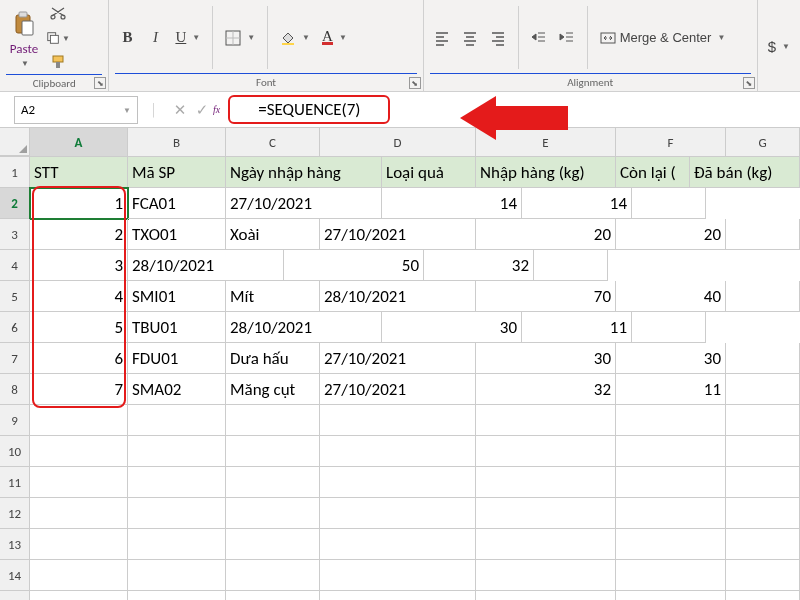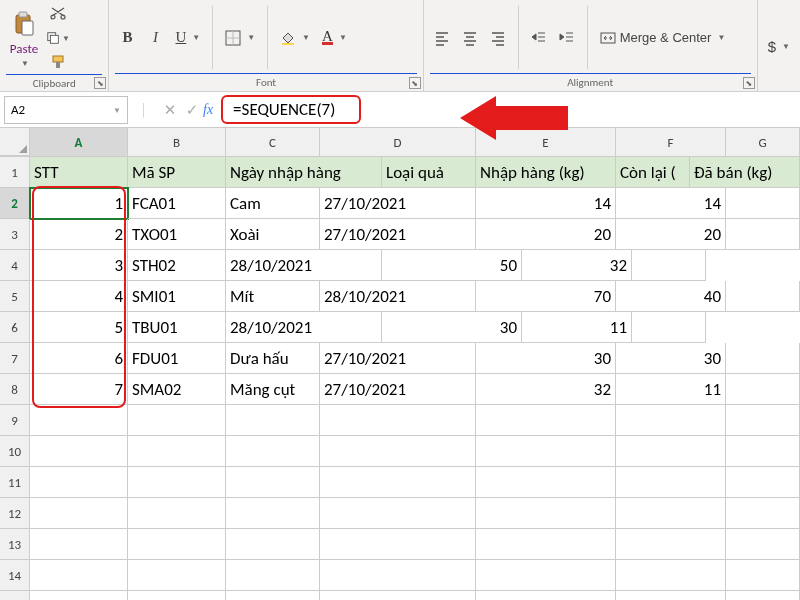--- a/index.html
+++ b/index.html
@@ -63,31 +63,31 @@
 .fbar {
   display: flex; align-items: center;
   border-bottom: 1px solid #ccc;
   height: 36px;
   padding: 4px 0;
 }
 .name-box {
   width: 124px; height: 28px;
   border: 1px solid #c0c0c0;
   display: flex; align-items: center; justify-content: space-between;
-  padding: 0 6px; margin-left: 4px;
+  padding: 0 6px; margin-left: 14px;
   font-size: 13px;
 }
 .name-box .dd-caret { color: #999; }
 .fx-sep { color: #ccc; margin: 0 12px; }
 .fx-btn { color: #aaa; width: 22px; text-align: center; font-size: 15px; }
-.fx-label { font-style: italic; font-family: "Times New Roman", serif; font-size: 14px; color: #3b82f6; margin-right: 8px; }
+.fx-label { font-style: italic; font-family: "Times New Roman", serif; font-size: 10px; color: #701a75; margin-right: 8px; }
 .fx-input {
   border: 2px solid #e41b1b;
   border-radius: 6px;
-  padding: 2px 10px;
+  padding: 2px 28px;
   font-size: 17px;
   min-width: 140px;
 }
 
 .big-arrow {
   position: absolute;
   left: 460px; top: 96px;
   width: 110px; height: 44px;
   z-index: 10;
 }
@@ -324,40 +324,38 @@
     <div class="cell header wE">Nhập hàng (kg)</div>
     <div class="cell header wG">Còn lại (</div>
     <div class="cell header wF">Đã bán (kg)</div>
   </div>
 
   <div id="data-rows">
       <div class="gridrow">
         <div class="rowh sel">2</div>
         <div class="cell num wA selected">1</div>
         <div class="cell wB">FCA01</div>
-        <div class="cell wC">Cam</div>
         <div class="cell wD">27/10/2021</div>
         <div class="cell num wE">14</div>
         <div class="cell num wF">14</div>
         <div class="cell wG"></div>
       </div>
       <div class="gridrow">
         <div class="rowh">3</div>
         <div class="cell num wA">2</div>
         <div class="cell wB">TXO01</div>
         <div class="cell wC">Xoài</div>
         <div class="cell wD">27/10/2021</div>
         <div class="cell num wE">20</div>
         <div class="cell num wF">20</div>
         <div class="cell wG"></div>
       </div>
       <div class="gridrow">
         <div class="rowh">4</div>
         <div class="cell num wA">3</div>
-        <div class="cell wB">STH02</div>
         <div class="cell wD">28/10/2021</div>
         <div class="cell num wE">50</div>
         <div class="cell num wF">32</div>
         <div class="cell wG"></div>
       </div>
       <div class="gridrow">
         <div class="rowh">5</div>
         <div class="cell num wA">4</div>
         <div class="cell wB">SMI01</div>
         <div class="cell wC">Mít</div>

